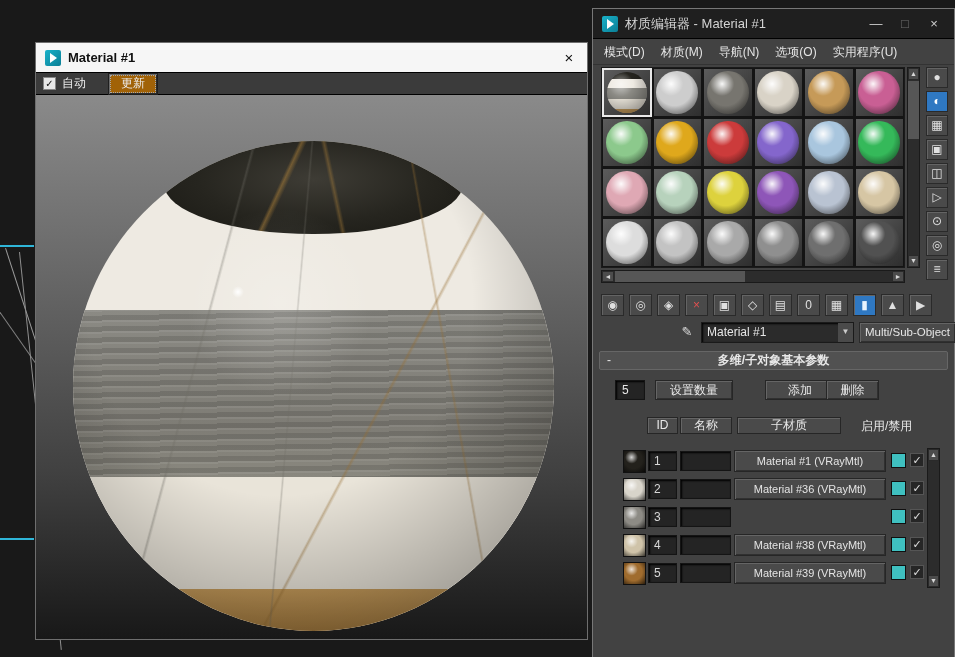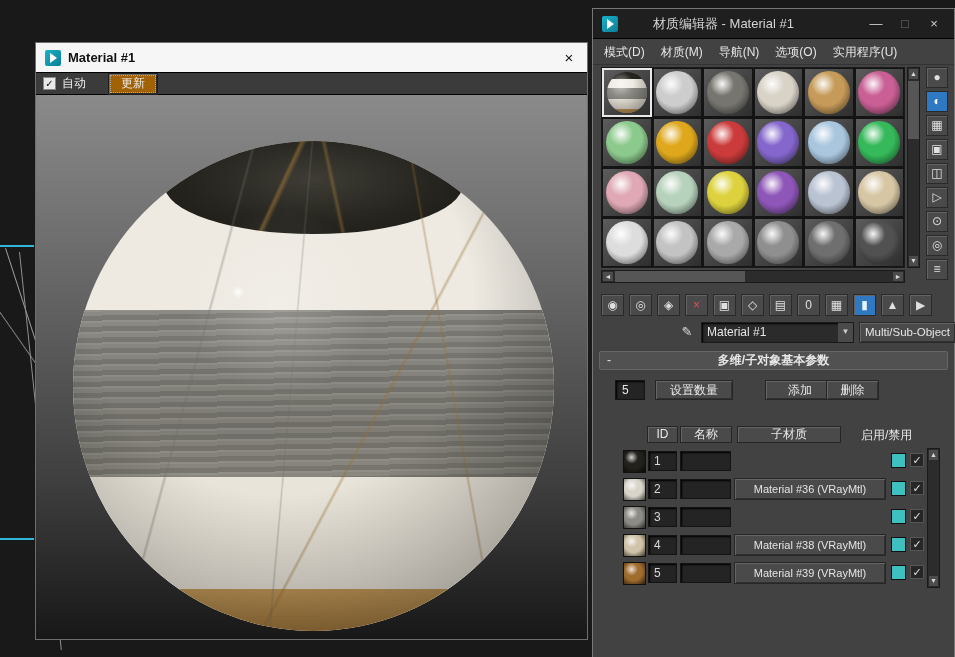--- a/index.html
+++ b/index.html
@@ -53,21 +53,21 @@
       background:radial-gradient(circle at 43% 33%, rgba(255,255,255,.18) 0%, rgba(255,255,255,0) 22%,
                  rgba(0,0,0,0) 45%, rgba(0,0,0,.28) 78%, rgba(0,0,0,.55) 98%);}
   .spec{left:33%;top:29.5%;width:12px;height:12px;border-radius:50%;
       background:radial-gradient(circle,#fff 0%, rgba(255,255,255,0) 70%);}
 
   
   #editor{position:absolute;left:592px;top:8px;width:363px;height:649px;background:#424242;
       border:1px solid #777;border-bottom:none;z-index:2;}
   .ed-titlebar{position:absolute;left:0;top:0;right:0;height:30px;background:#1f1f1f;border-bottom:1px solid #000;
       display:flex;align-items:center;padding:0 9px;gap:7px;color:#d4d4d4;font-size:13px;}
-  .ed-title{flex:1;margin-left:28px;}
+  .ed-title{flex:1;}
   .win-btn{width:22px;text-align:center;font-size:13px;color:#cfcfcf;}
   .win-btn.max{color:#6f6f6f;}
   .ed-menubar{position:absolute;left:0;top:31px;right:0;height:25px;background:#424242;border-bottom:1px solid #333;
       display:flex;align-items:center;gap:16px;padding:0 11px;}
   .menu-item{color:#e4e4e4;font-size:12px;}
 
   .slot-grid{position:absolute;left:8px;top:58px;width:304px;height:201px;background:#141414;border:1px solid #1a1a1a;
       display:grid;grid-template-columns:repeat(6,1fr);grid-template-rows:repeat(4,1fr);gap:1px;}
   .slot{position:relative;background:linear-gradient(135deg,#5c5c5c,#2e2e2e);border:1px solid #141414;overflow:hidden;}
   .slot.active{border:2px solid #e8e8e8;}
@@ -112,21 +112,21 @@
   .rollout-header .minus{position:absolute;left:7px;top:0;font-weight:normal;}
 
   .count-field{position:absolute;left:22px;top:371px;width:30px;height:20px;background:#242424;border:1px solid #141414;
       box-shadow:inset 1px 1px 2px #000;color:#e8e8e8;font-size:12px;line-height:18px;padding-left:6px;}
   .btn{position:absolute;height:20px;background:#4a4a4a;border:1px solid #262626;
       box-shadow:inset 1px 1px 0 #656565, inset -1px -1px 0 #303030;color:#e8e8e8;font-size:12px;text-align:center;line-height:18px;}
   .btn-set{left:62px;top:371px;width:78px;}
   .btn-add{left:172px;top:371px;width:70px;}
   .btn-del{left:233px;top:371px;width:53px;}
 
-  .tbl-headers{position:absolute;left:0;top:417px;right:0;height:18px;font-size:12px;color:#e8e8e8;}
+  .tbl-headers{position:absolute;left:0;top:408px;right:0;height:18px;font-size:12px;color:#e8e8e8;}
   .hd{position:absolute;top:0;height:17px;background:#4a4a4a;border:1px solid #262626;
       box-shadow:inset 1px 1px 0 #656565;text-align:center;line-height:15px;}
   .hd-id{left:54px;width:31px;}
   .hd-name{left:87px;width:52px;}
   .hd-sub{left:144px;width:104px;}
   .hd-enable{position:absolute;left:268px;top:1px;}
 
   .sub-list{position:absolute;left:0;top:439px;right:0;}
   .sub-row{position:relative;height:27px;margin-bottom:1px;}
   .thumb{position:absolute;left:30px;top:2px;width:23px;height:23px;border:1px solid #111;}
@@ -332,20 +332,21 @@
       <div class="hd hd-name">名称</div>
       <div class="hd hd-sub">子材质</div>
       <div class="hd-enable">启用/禁用</div>
     </div>
 
     <div class="sub-list">
         <div class="sub-row">
           <div class="thumb" style="background: radial-gradient(circle at 36% 30%, rgba(255, 255, 255, 0.8) 0%, rgba(255, 255, 255, 0) 32%), radial-gradient(circle at 45% 42%, rgb(35, 33, 28) 52%, rgb(0, 0, 0) 118%);"></div>
           <div class="id-field">1</div>
           <div class="name-field"></div>
+          <div class="sub-btn">Material #1 (VRayMtl)</div>
           <div class="swatch" style="background: rgb(63, 192, 192);"></div>
           <div class="check">✓</div>
         </div>
         <div class="sub-row">
           <div class="thumb" style="background: radial-gradient(circle at 36% 30%, rgba(255, 255, 255, 0.8) 0%, rgba(255, 255, 255, 0) 32%), radial-gradient(circle at 45% 42%, rgb(216, 212, 202) 52%, rgb(0, 0, 0) 118%);"></div>
           <div class="id-field">2</div>
           <div class="name-field"></div>
           <div class="sub-btn">Material #36 (VRayMtl)</div>
           <div class="swatch" style="background: rgb(63, 192, 192);"></div>
           <div class="check">✓</div>

